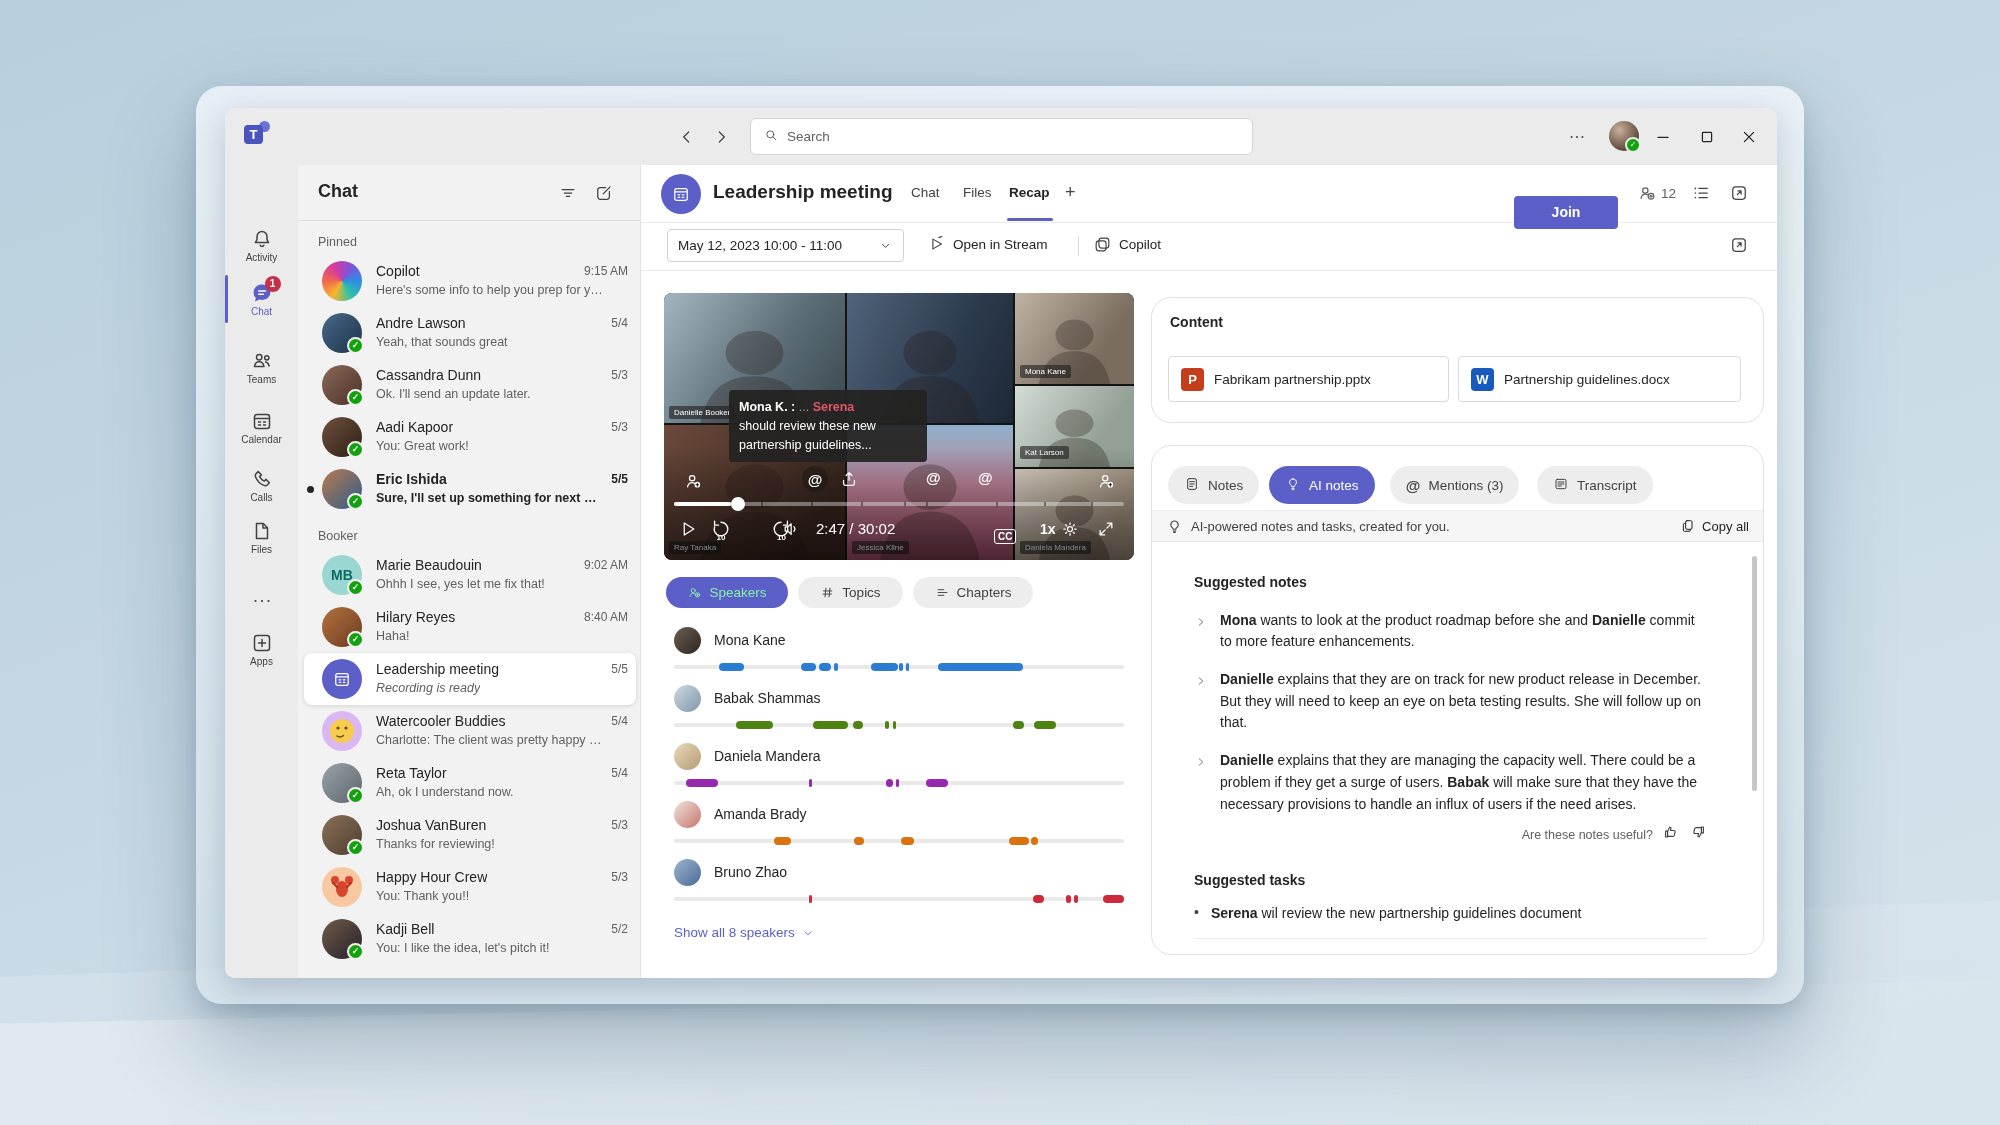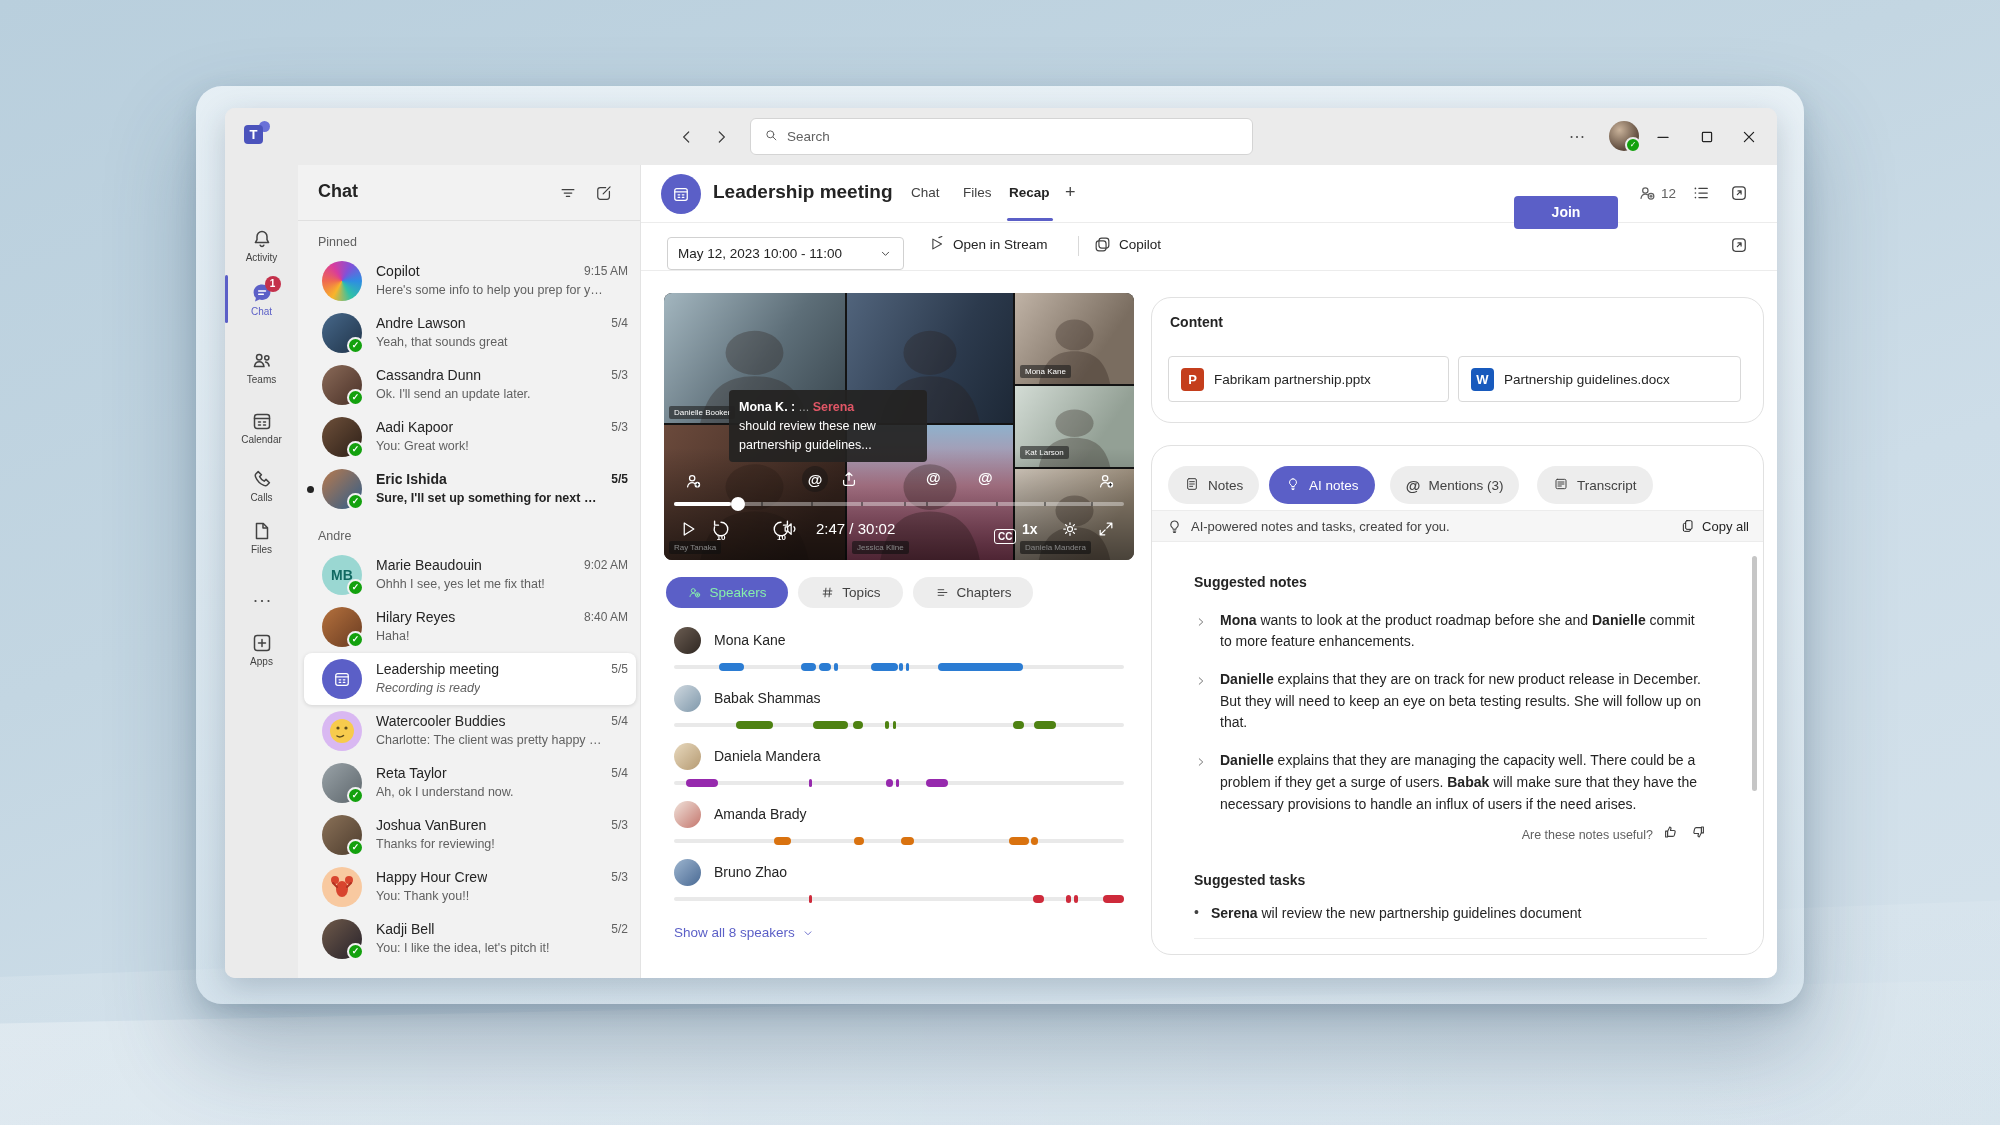--- a/index.html
+++ b/index.html
@@ -80,21 +80,21 @@
   .mtab.active{font-weight:bold;color:#242424;}
   .mtab-underline{position:absolute;top:53px;height:3px;border-radius:2px;background:#5b5fc7;}
   .addtab{position:absolute;top:17px;font-size:18px;color:#424242;cursor:pointer;}
   .joinbtn{position:absolute;left:873px;top:12px;width:104px;height:33px;background:#5b5fc7;border-radius:4px;
     color:#fff;font-size:14px;font-weight:bold;text-align:center;line-height:33px;cursor:pointer;margin-top:19px;}
   .hd-ic{position:absolute;top:18px;color:#616161;cursor:pointer;}
   .pcount{position:absolute;left:1020px;top:21px;font-size:13.5px;color:#616161;}
 
   .subbar{position:absolute;left:0;top:57px;width:100%;height:48px;border-bottom:1px solid #ececec;}
   .datebox{position:absolute;left:26px;top:7px;width:237px;height:33px;border:1px solid #d1d1d1;border-radius:4px;
-    box-sizing:border-box;display:flex;align-items:center;justify-content:space-between;padding:0 10px;cursor:pointer;margin-top:8px;}
+    box-sizing:border-box;display:flex;align-items:center;justify-content:space-between;padding:0 10px;cursor:pointer;}
   .datebox span{font-size:13.5px;color:#242424;}
   .sb-btn{position:absolute;top:13px;display:flex;align-items:center;gap:7px;font-size:13.5px;color:#242424;cursor:pointer;}
   .sb-div{position:absolute;left:437px;top:14px;width:1px;height:20px;background:#d9d9d9;}
 
   
   .video{position:absolute;left:23px;top:128px;width:470px;height:267px;border-radius:8px;overflow:hidden;background:#141414;}
   .tile{position:absolute;}
   .tlabel{position:absolute;left:5px;background:rgba(30,30,30,.6);color:#fff;font-size:8px;padding:2px 5px;border-radius:2px;white-space:nowrap;}
   .vshade{position:absolute;left:0;top:0;width:100%;height:100%;background:linear-gradient(180deg,transparent 58%,rgba(0,0,0,.55));}
   .caption{position:absolute;left:65px;top:97px;width:178px;background:rgba(35,34,33,.93);border-radius:4px;
@@ -331,21 +331,21 @@
           <div class="chatrow unreadrow">
             <div class="udot"></div>
             <div class="c-avatar" style="background:linear-gradient(135deg,#b87a4e,#2f5d8a);"></div>
             <div class="c-avatar" style="background:none;pointer-events:none;">
               <span class="c-check">✓</span>
             </div>
             <span class="c-name">Eric Ishida</span>
             <span class="c-prev">Sure, I'll set up something for next week t...</span>
             <span class="c-time">5/5</span>
           </div>
-          <div class="sec-label">Andre</div>
+          <div class="sec-label">Booker</div>
           <div class="chatrow">
             <div class="c-avatar" style="background:#9ad7d2;">
               <span class="initials">MB</span>
             </div>
             <div class="c-avatar" style="background:none;pointer-events:none;">
               <span class="c-check">✓</span>
             </div>
             <span class="c-name">Marie Beaudouin</span>
             <span class="c-prev">Ohhh I see, yes let me fix that!</span>
             <span class="c-time">9:02 AM</span>
@@ -586,21 +586,21 @@
               <path d="M19 3.5v4.3h-4.3"></path>
             </svg><i>10</i></span>
         <span class="vctl" style="left:117px;top:226px;">
             <svg class="ic" viewBox="0 0 24 24">
               <path d="M5 9.5v5h3l4.2 3.8V5.7L8 9.5z"></path>
               <path d="M15.5 9.2a4.3 4.3 0 0 1 0 5.6"></path>
             </svg>
           </span>
         <span class="vtime">2:47 / 30:02</span>
         <span class="vctl ccbadge" style="left:330px;top:236px;">CC</span>
-        <span class="vctl" style="left:358px;top:228px;font-size:14px;font-weight:bold;">1x</span>
+        <span class="vctl" style="left:376px;top:228px;font-size:14px;font-weight:bold;">1x</span>
         <span class="vctl" style="left:396px;top:226px;">
             <svg class="ic" viewBox="0 0 24 24">
               <circle cx="12" cy="12" r="3"></circle>
               <path d="M12 4.5v2M12 17.5v2M4.5 12h2M17.5 12h2M6.7 6.7l1.4 1.4M15.9 15.9l1.4 1.4M17.3 6.7l-1.4 1.4M8.1 15.9l-1.4 1.4"></path>
             </svg>
           </span>
         <span class="vctl" style="left:432px;top:226px;">
             <svg class="ic" viewBox="0 0 24 24">
               <path d="M13.5 5H19v5.5M10.5 19H5v-5.5M18.6 5.4 13 11M5.4 18.6 11 13"></path>
             </svg>

